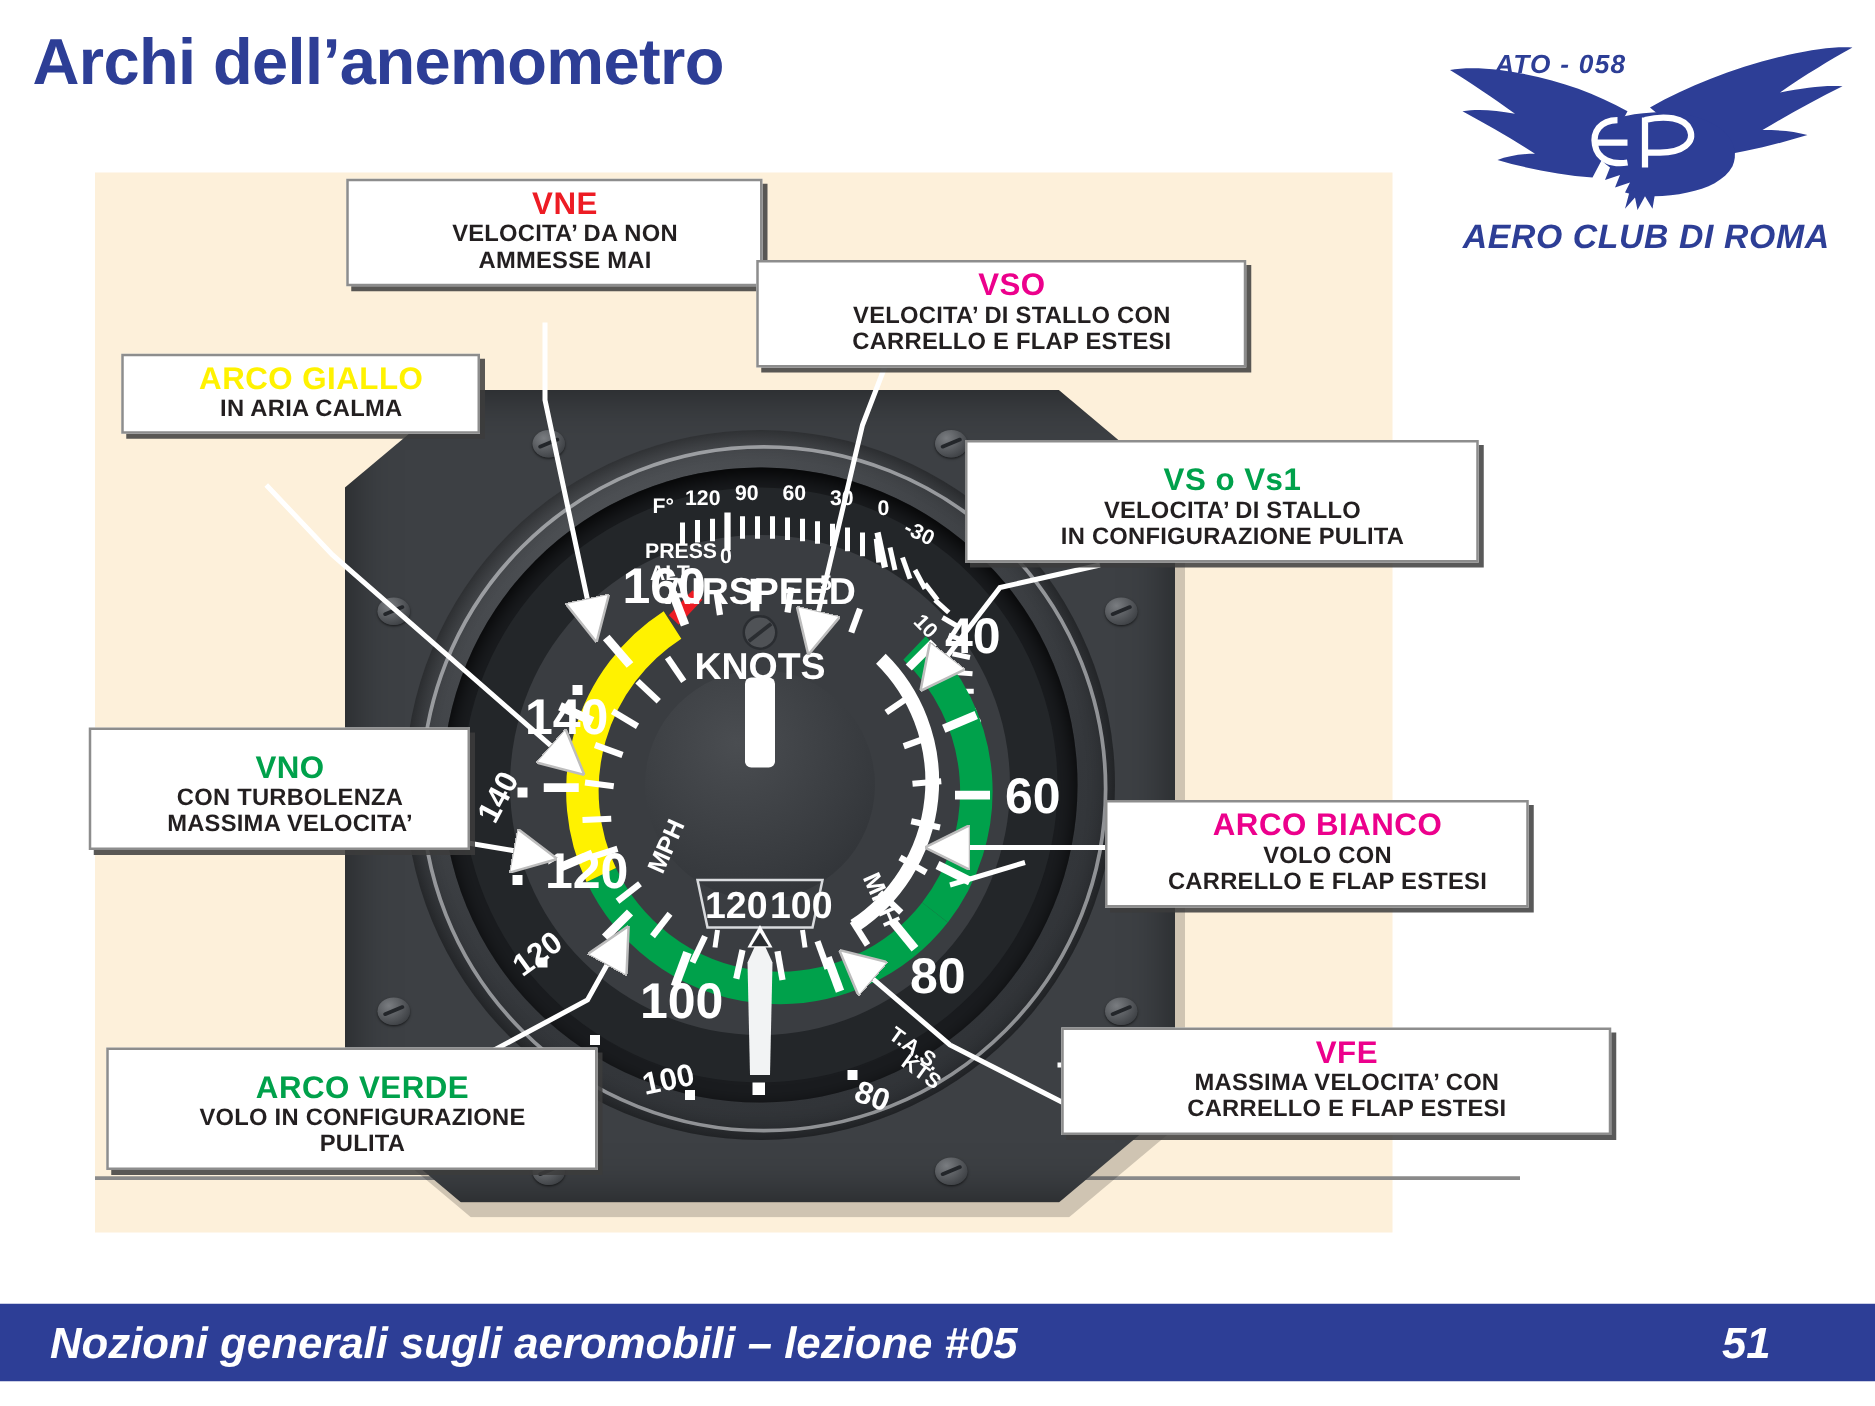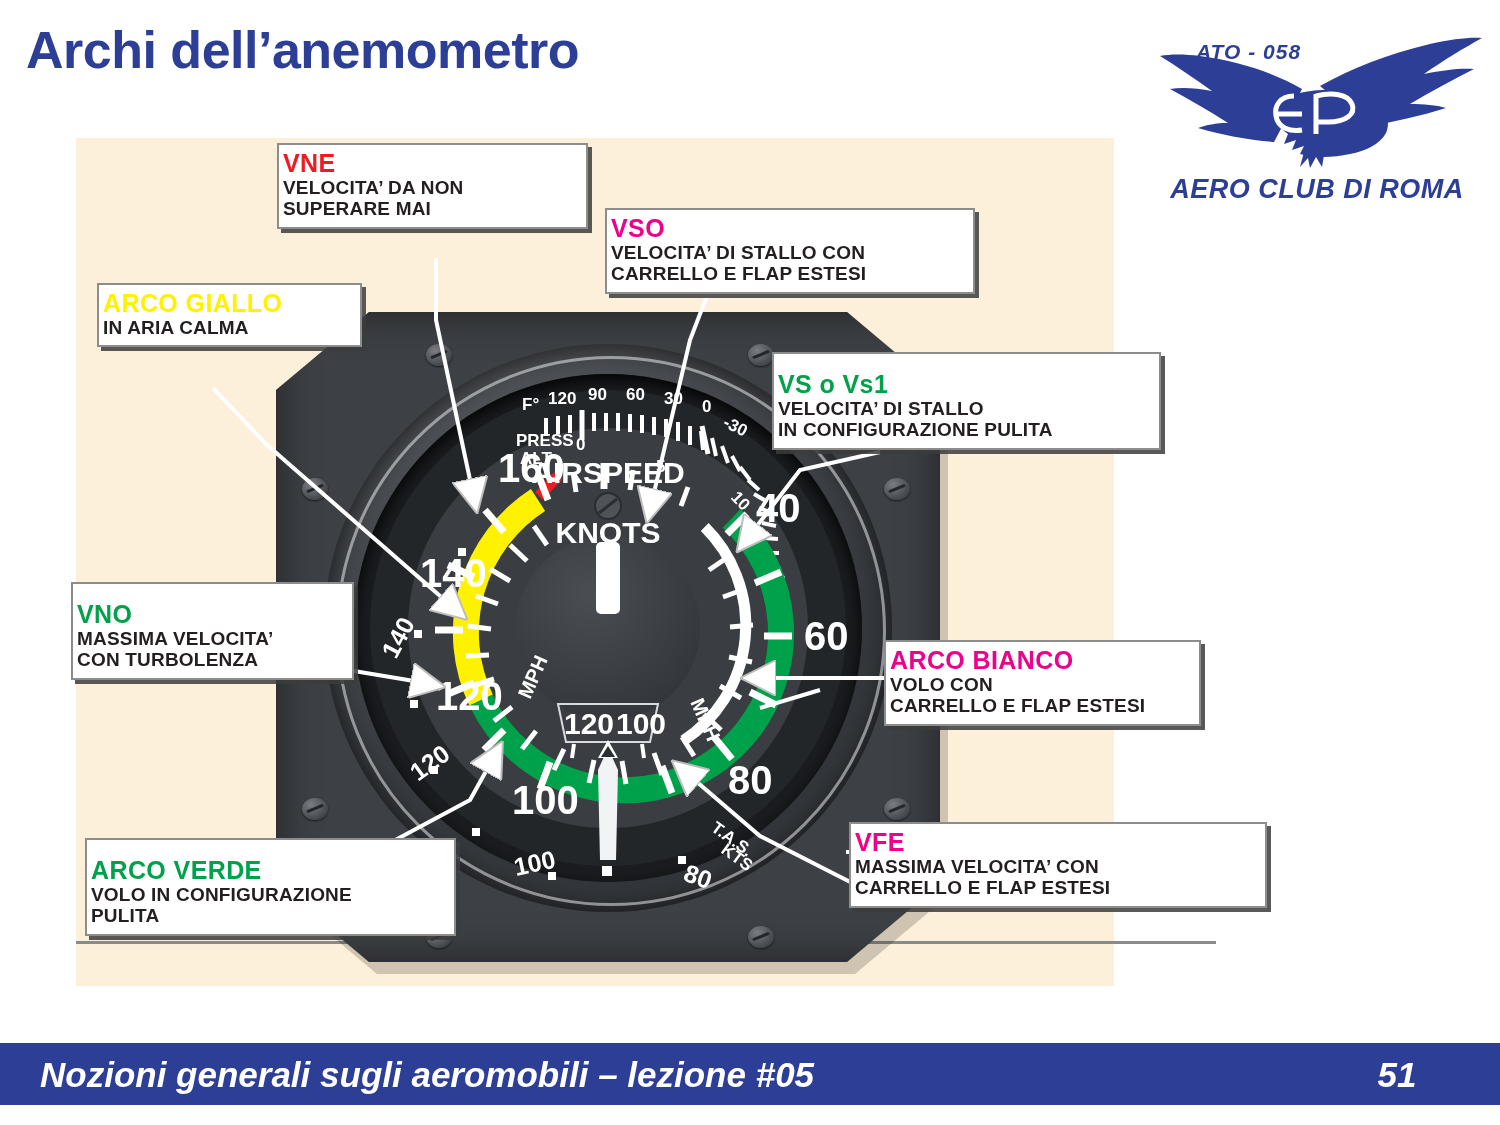--- a/index.html
+++ b/index.html
@@ -87,21 +87,22 @@
     position:absolute;left:258px;top:236px;width:184px;height:184px;border-radius:50%;
     background:radial-gradient(circle at 40% 32%,#4a4d51,#35383c 70%,#2b2e32);
   }
   .dial-svg{position:absolute;left:0;top:0;width:700px;height:680px;}
   .dial-text{fill:#ffffff;font-family:"Liberation Sans",sans-serif;font-weight:bold;}
   
   .callout{
     position:absolute;background:#ffffff;
     border:2px solid #8d8d8d;
     box-shadow:4px 4px 0 rgba(60,60,60,.85);
-    padding:4px 9px 7px 4px;
+    padding:4px 9px 7px 26px;
+    text-align:center;
     line-height:1.12;
   }
   .callout .cap{
     display:block;font-size:25px;font-weight:bold;letter-spacing:.4px;
   }
   .callout .txt{
     display:block;font-size:19px;font-weight:bold;color:#231f20;letter-spacing:.2px;
     white-space:nowrap;
   }
   .c-red{color:#ed1c24;}
@@ -395,21 +396,21 @@
 
   <g stroke="#ffffff" stroke-width="4" fill="none">
     <path d="M760 708 L820 690"></path>
     <path d="M846 852 L880 852"></path>
   </g>
 </svg>
 
 <div class="callout" id="co-vne">
   <span class="cap c-red">VNE</span>
   <span class="txt">VELOCITA’ DA NON</span>
-  <span class="txt">SUPERARE MAI</span>
+  <span class="txt">AMMESSE MAI</span>
 </div>
 
 <div class="callout" id="co-arco-giallo">
   <span class="cap c-yellow">ARCO GIALLO</span>
   <span class="txt">IN ARIA CALMA</span>
 </div>
 
 <div class="callout" id="co-vso">
   <span class="cap c-magenta">VSO</span>
   <span class="txt">VELOCITA’ DI STALLO CON</span>
@@ -417,22 +418,22 @@
 </div>
 
 <div class="callout" id="co-vs1">
   <span class="cap c-green">VS o Vs1</span>
   <span class="txt">VELOCITA’ DI STALLO</span>
   <span class="txt">IN CONFIGURAZIONE PULITA</span>
 </div>
 
 <div class="callout" id="co-vno">
   <span class="cap c-green">VNO</span>
+  <span class="txt">CON TURBOLENZA</span>
   <span class="txt">MASSIMA VELOCITA’</span>
-  <span class="txt">CON TURBOLENZA</span>
 </div>
 
 <div class="callout" id="co-arco-bianco">
   <span class="cap c-magenta">ARCO BIANCO</span>
   <span class="txt">VOLO CON</span>
   <span class="txt">CARRELLO E FLAP ESTESI</span>
 </div>
 
 <div class="callout" id="co-arco-verde">
   <span class="cap c-green">ARCO VERDE</span>

